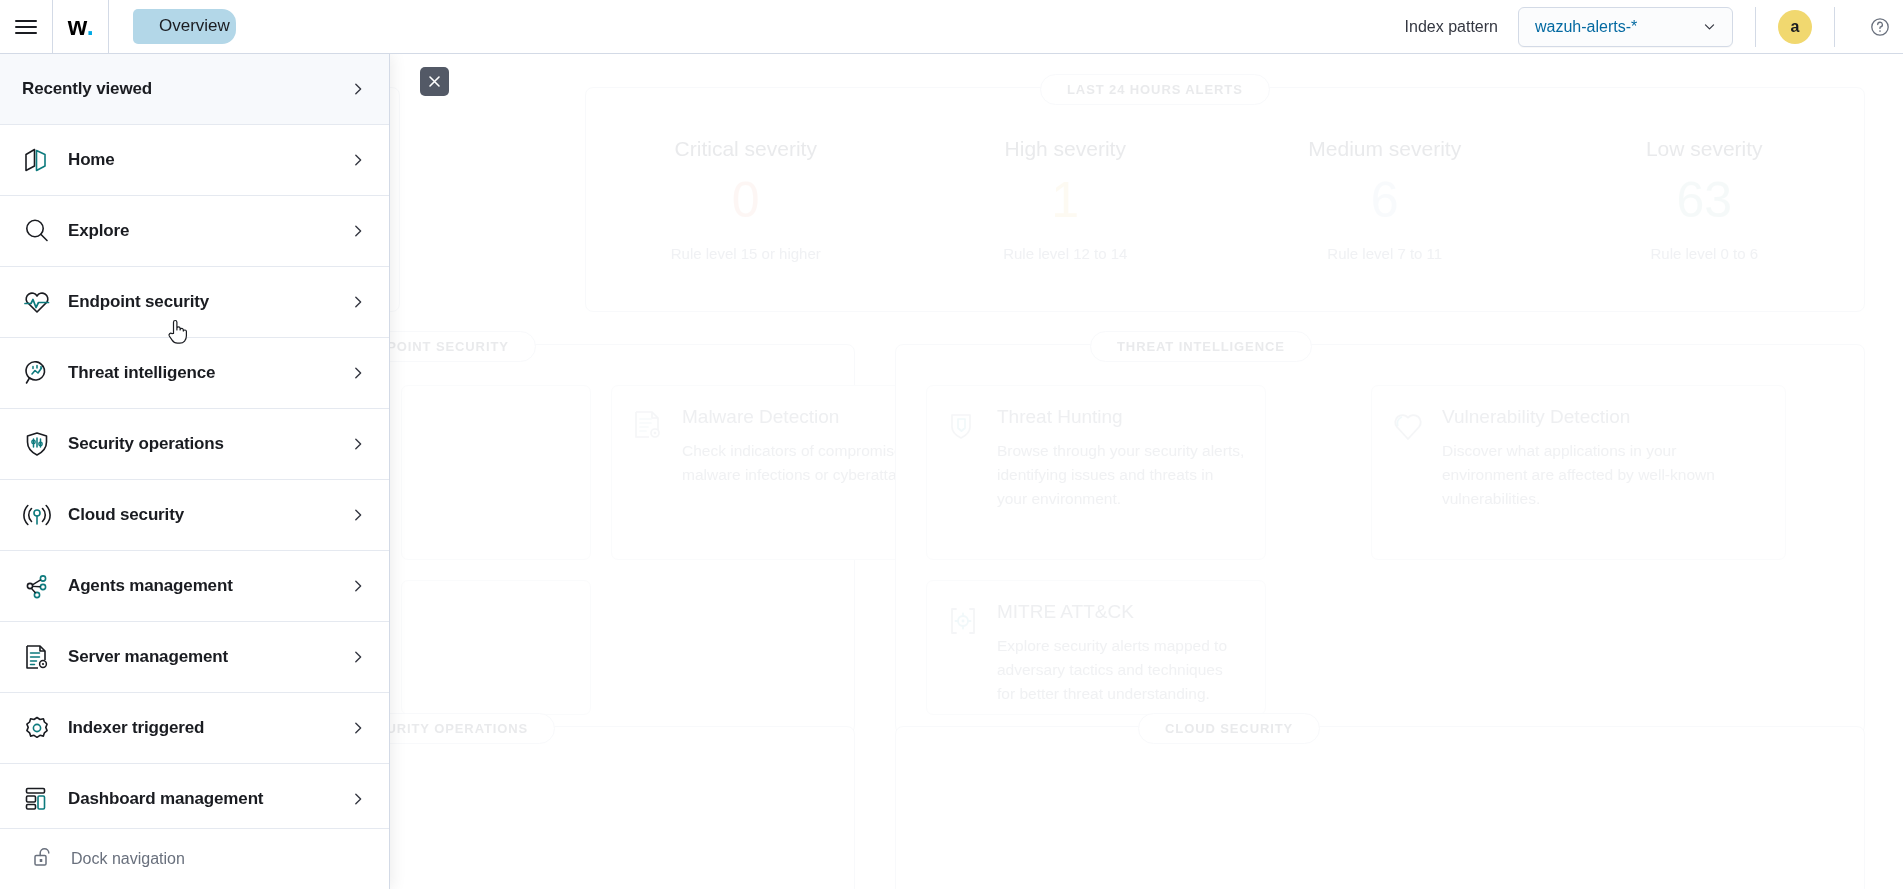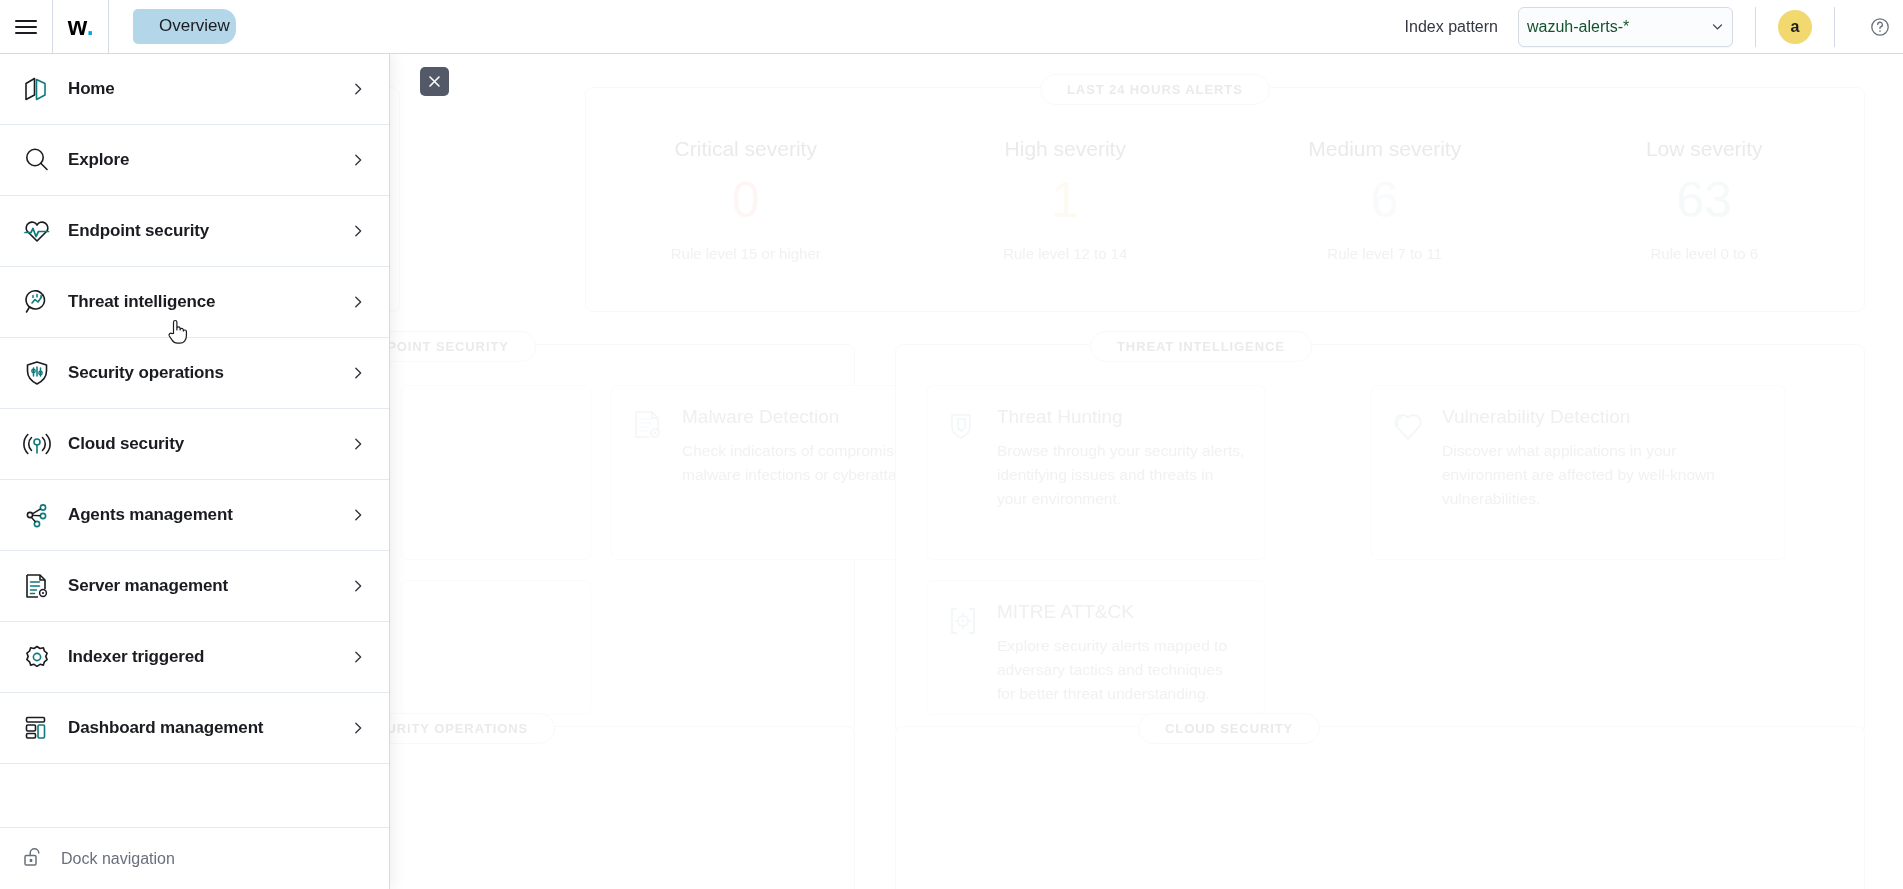--- a/index.html
+++ b/index.html
@@ -52,22 +52,22 @@
   }
   .hdr-right {
     margin-left: auto; display: flex; align-items: center; height: 54px;
   }
   .idx-label { font-size: 16px; color: #343741; margin-right: 20px; }
   .idx-select {
     width: 215px; height: 40px;
     border: 1px solid #d3dae6; border-radius: 6px;
     background: #fbfcfd;
     display: flex; align-items: center; justify-content: space-between;
-    padding: 0 8px; cursor: pointer;
-    font-size: 16px; color: #14532d;
+    padding: 0 16px; cursor: pointer;
+    font-size: 16px; color: #0369a1;
     box-shadow: 0 1px 1px rgba(0,0,0,0.03);
   }
   .chev-dn { width: 13px; height: 13px; }
   .hdr-sep { width: 1px; height: 40px; background: #d3dae6; margin: 0 22px; }
   .avatar {
     width: 34px; height: 34px; border-radius: 50%;
     background: #f1d86f; color: #1a1c21;
     display: flex; align-items: center; justify-content: center;
     font-size: 16px; font-weight: 700; cursor: pointer;
   }
@@ -163,21 +163,21 @@
   .nav-lbl {
     font-size: 17px; font-weight: 700; color: #1a1c21;
     letter-spacing: -0.15px;
   }
   .nav-item.recent .nav-lbl { margin-left: 0; }
   .nav-item.hasico .nav-lbl { margin-left: 12px; }
   .nav-arrow { margin-left: auto; width: 14px; height: 14px; }
   .dock-row {
     height: 62px;
     display: flex; align-items: center;
-    padding-left: 22px; gap: 17px;
+    padding-left: 32px; gap: 17px;
     border-top: 1px solid #e5e9f0;
     cursor: pointer;
     background: #fff;
   }
   .dock-lbl { font-size: 16px; color: #69707d; }
 
   
   .close-btn {
     position: absolute;
     left: 420px; top: 67px;
@@ -352,20 +352,26 @@
 
   <div class="close-btn">
     <svg width="13" height="13" viewBox="0 0 13 13">
       <path d="M2 2 L11 11 M11 2 L2 11" stroke="#ffffff" stroke-width="1.6" stroke-linecap="round"></path>
     </svg>
   </div>
 
   <div class="nav-panel">
     <div class="nav-scroll">
 
+      <div class="nav-item recent">
+        <span class="nav-lbl">Recently viewed</span>
+        <svg class="nav-arrow" viewBox="0 0 16 16">
+          <path d="M5.5 2.5 L11 8 L5.5 13.5" fill="none" stroke="#343741" stroke-width="1.6" stroke-linecap="round" stroke-linejoin="round"></path>
+        </svg>
+      </div>
 
       <div class="nav-item hasico">
         <span class="nav-ico">
           <svg width="30" height="30" viewBox="0 0 30 30">
             <path d="M4 9.5 L12.5 4.5 L12.5 21 L4 25.5 Z" fill="none" stroke="#1a1c21" stroke-width="1.6" stroke-linejoin="round"></path>
             <path d="M14.5 5.5 L23 9.5 L23 21 L14.5 25.5 Z" fill="none" stroke="#0d7a7d" stroke-width="1.6" stroke-linejoin="round"></path>
           </svg>
         </span>
         <span class="nav-lbl">Home</span>
         <svg class="nav-arrow" viewBox="0 0 16 16">

